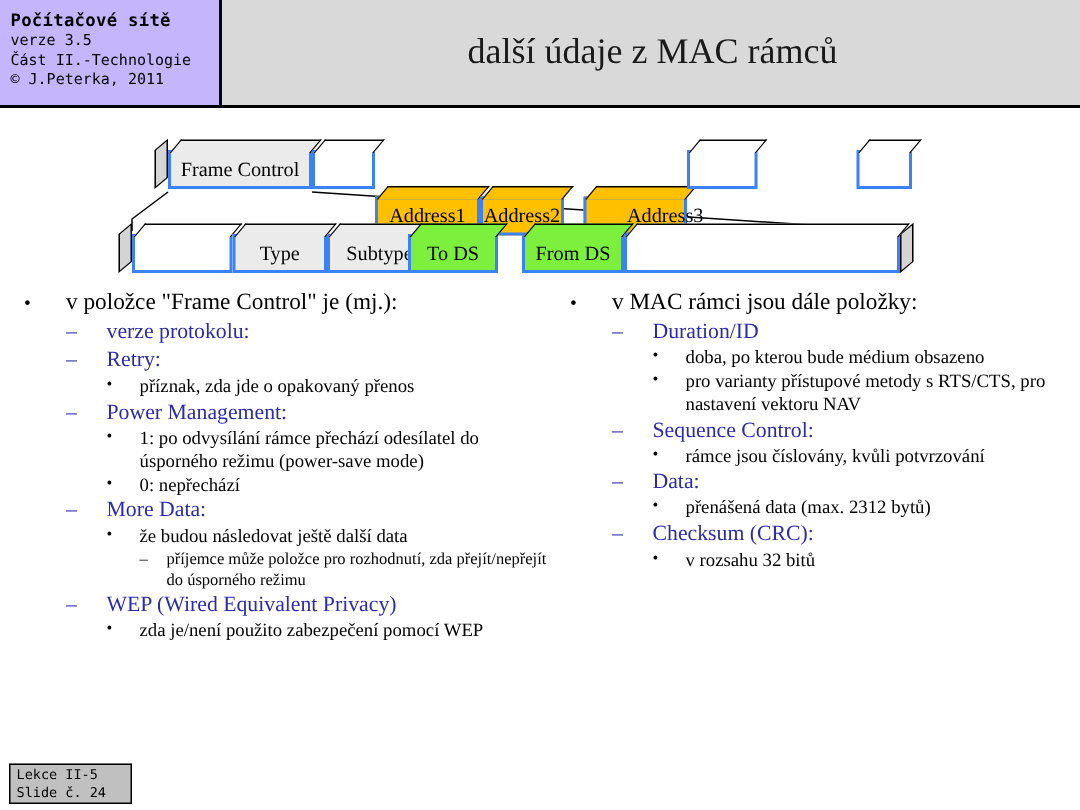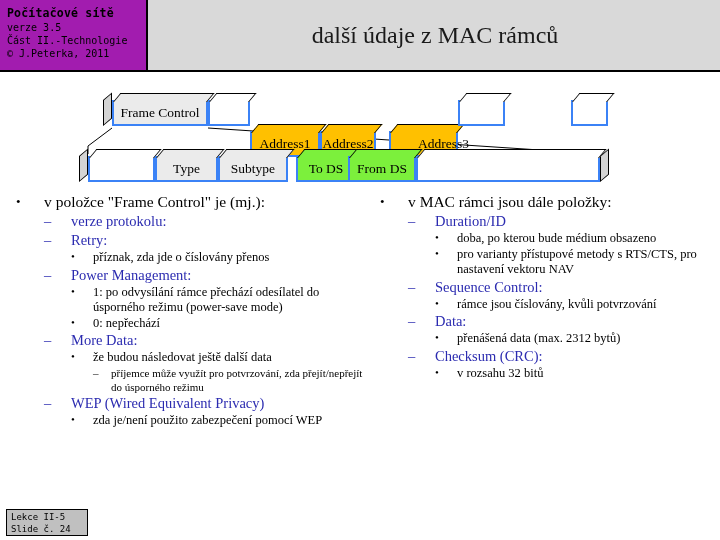--- a/index.html
+++ b/index.html
@@ -21,21 +21,21 @@
     left: 0; top: 0;
     width: 720px; height: 72px;
     background: #d9d9d9;
     border-bottom: 2px solid #000000;
     box-sizing: border-box;
   }
   #header-id-box {
     position: absolute;
     left: 0; top: 0;
     width: 148px; height: 70px;
-    background: #a21caf;
+    background: #c4b5fd;
     border-right: 2px solid #000000;
     box-sizing: border-box;
     padding: 5px 0 0 7px;
     font-family: "DejaVu Sans Mono", monospace;
     font-size: 10px;
     line-height: 13px;
     color: #000000;
   }
   #header-id-box .course {
     font-weight: bold;
@@ -265,21 +265,21 @@
       <span></span>
     </div>
     <div class="cell gray" style="left:155px;width:63px;">
       <span class="bevel"></span>
       <span>Type</span>
     </div>
     <div class="cell gray" style="left:218px;width:70px;">
       <span class="bevel"></span>
       <span>Subtype</span>
     </div>
-    <div class="cell green" style="left:296px;width:60px;">
+    <div class="cell green" style="left:272px;width:60px;">
       <span class="bevel"></span>
       <span>To DS</span>
     </div>
     <div class="cell green" style="left:348px;width:68px;">
       <span class="bevel"></span>
       <span>From DS</span>
     </div>
     <div class="cell" style="left:416px;width:184px;">
       <span class="bevel"></span>
       <span></span>
@@ -302,21 +302,21 @@
             <span class="bullet">–</span>
             <span class="txt">verze protokolu:</span>
           </li>
 
           <li class="item">
             <span class="bullet">–</span>
             <span class="txt">Retry:</span>
             <ul class="lvl l3">
               <li class="item">
                 <span class="bullet">•</span>
-                <span class="txt">příznak,  zda jde o číslovány  přenos</span>
+                <span class="txt">příznak,  zda jde o opakovaný  přenos</span>
               </li>
             </ul>
           </li>
 
           <li class="item">
             <span class="bullet">–</span>
             <span class="txt">Power Management:</span>
             <ul class="lvl l3">
               <li class="item">
                 <span class="bullet">•</span>
@@ -332,21 +332,21 @@
           <li class="item">
             <span class="bullet">–</span>
             <span class="txt">More Data:</span>
             <ul class="lvl l3">
               <li class="item">
                 <span class="bullet">•</span>
                 <span class="txt">že budou následovat  ještě další  data</span>
                 <ul class="lvl l4">
                   <li class="item">
                     <span class="bullet">–</span>
-                    <span class="txt">příjemce může využít pro potvrzování, zda přejít/nepřejít do úsporného režimu</span>
+                    <span class="txt">příjemce může položce pro rozhodnutí, zda přejít/nepřejít do úsporného režimu</span>
                   </li>
                 </ul>
               </li>
             </ul>
           </li>
 
           <li class="item">
             <span class="bullet">–</span>
             <span class="txt">WEP (Wired Equivalent  Privacy)</span>
             <ul class="lvl l3">

